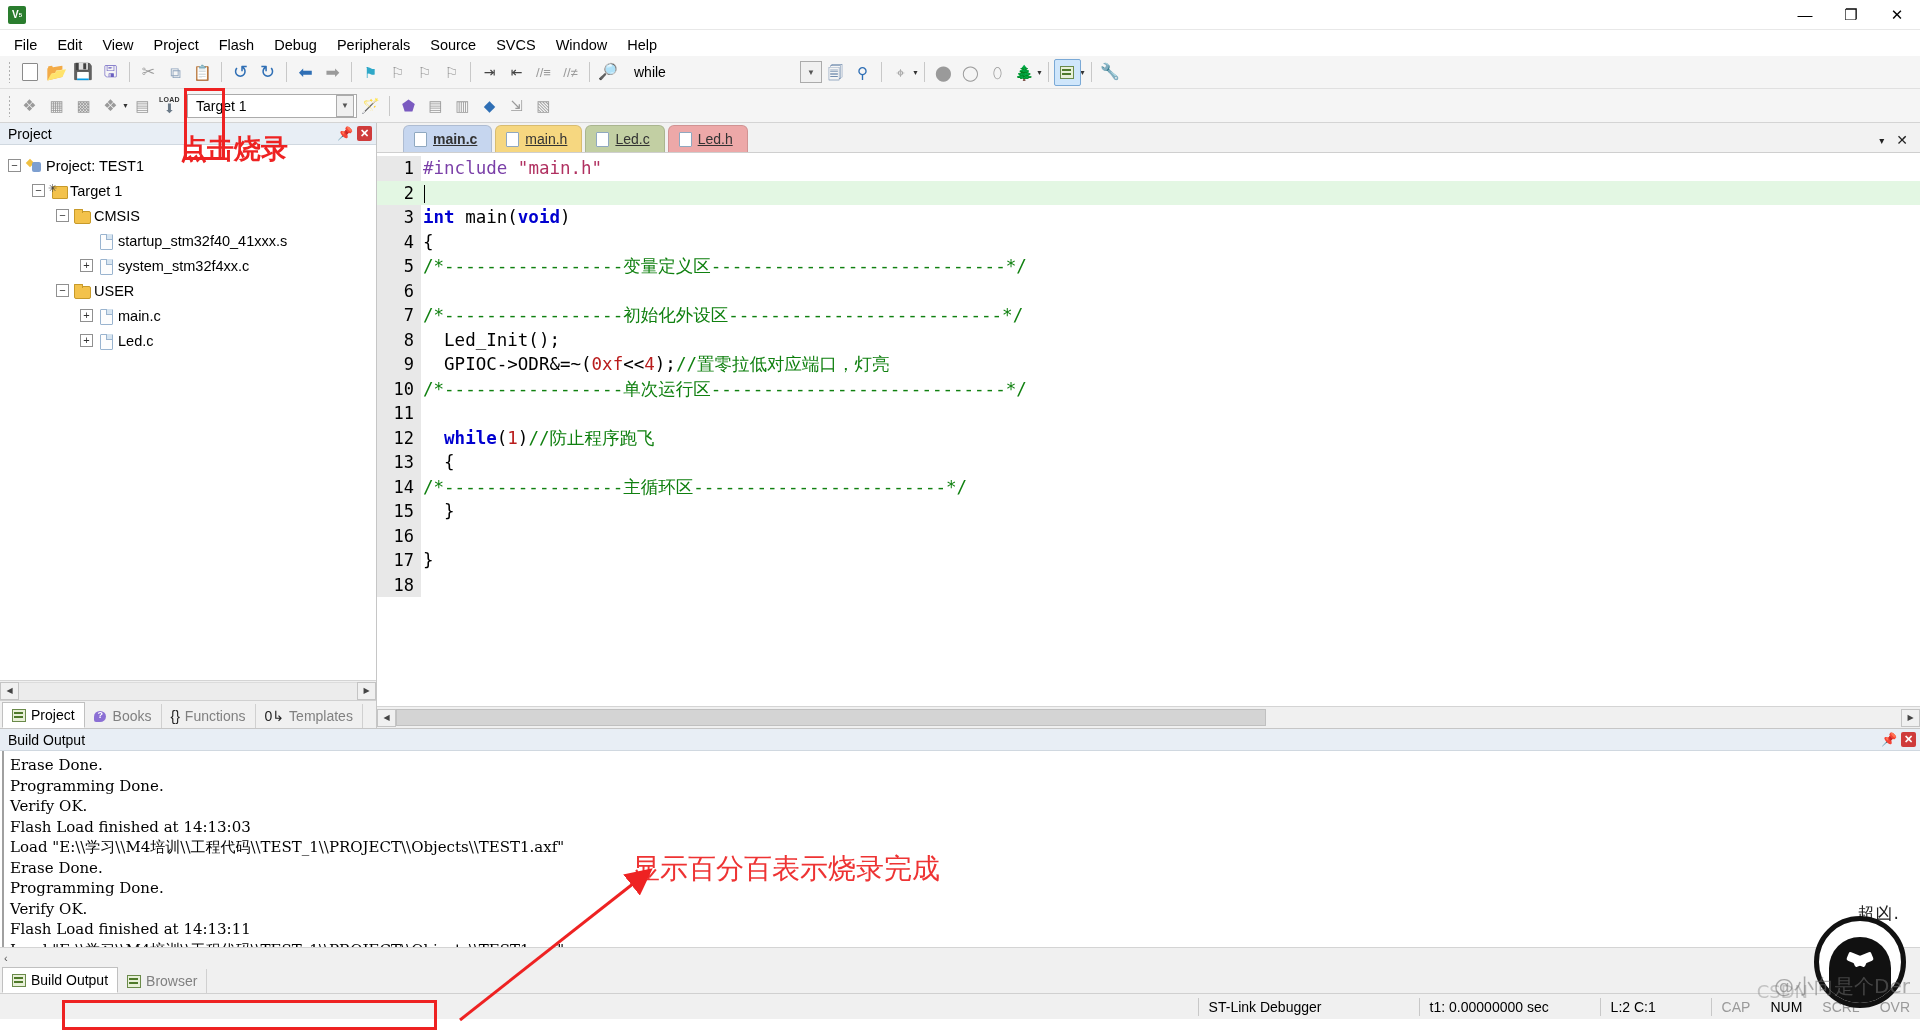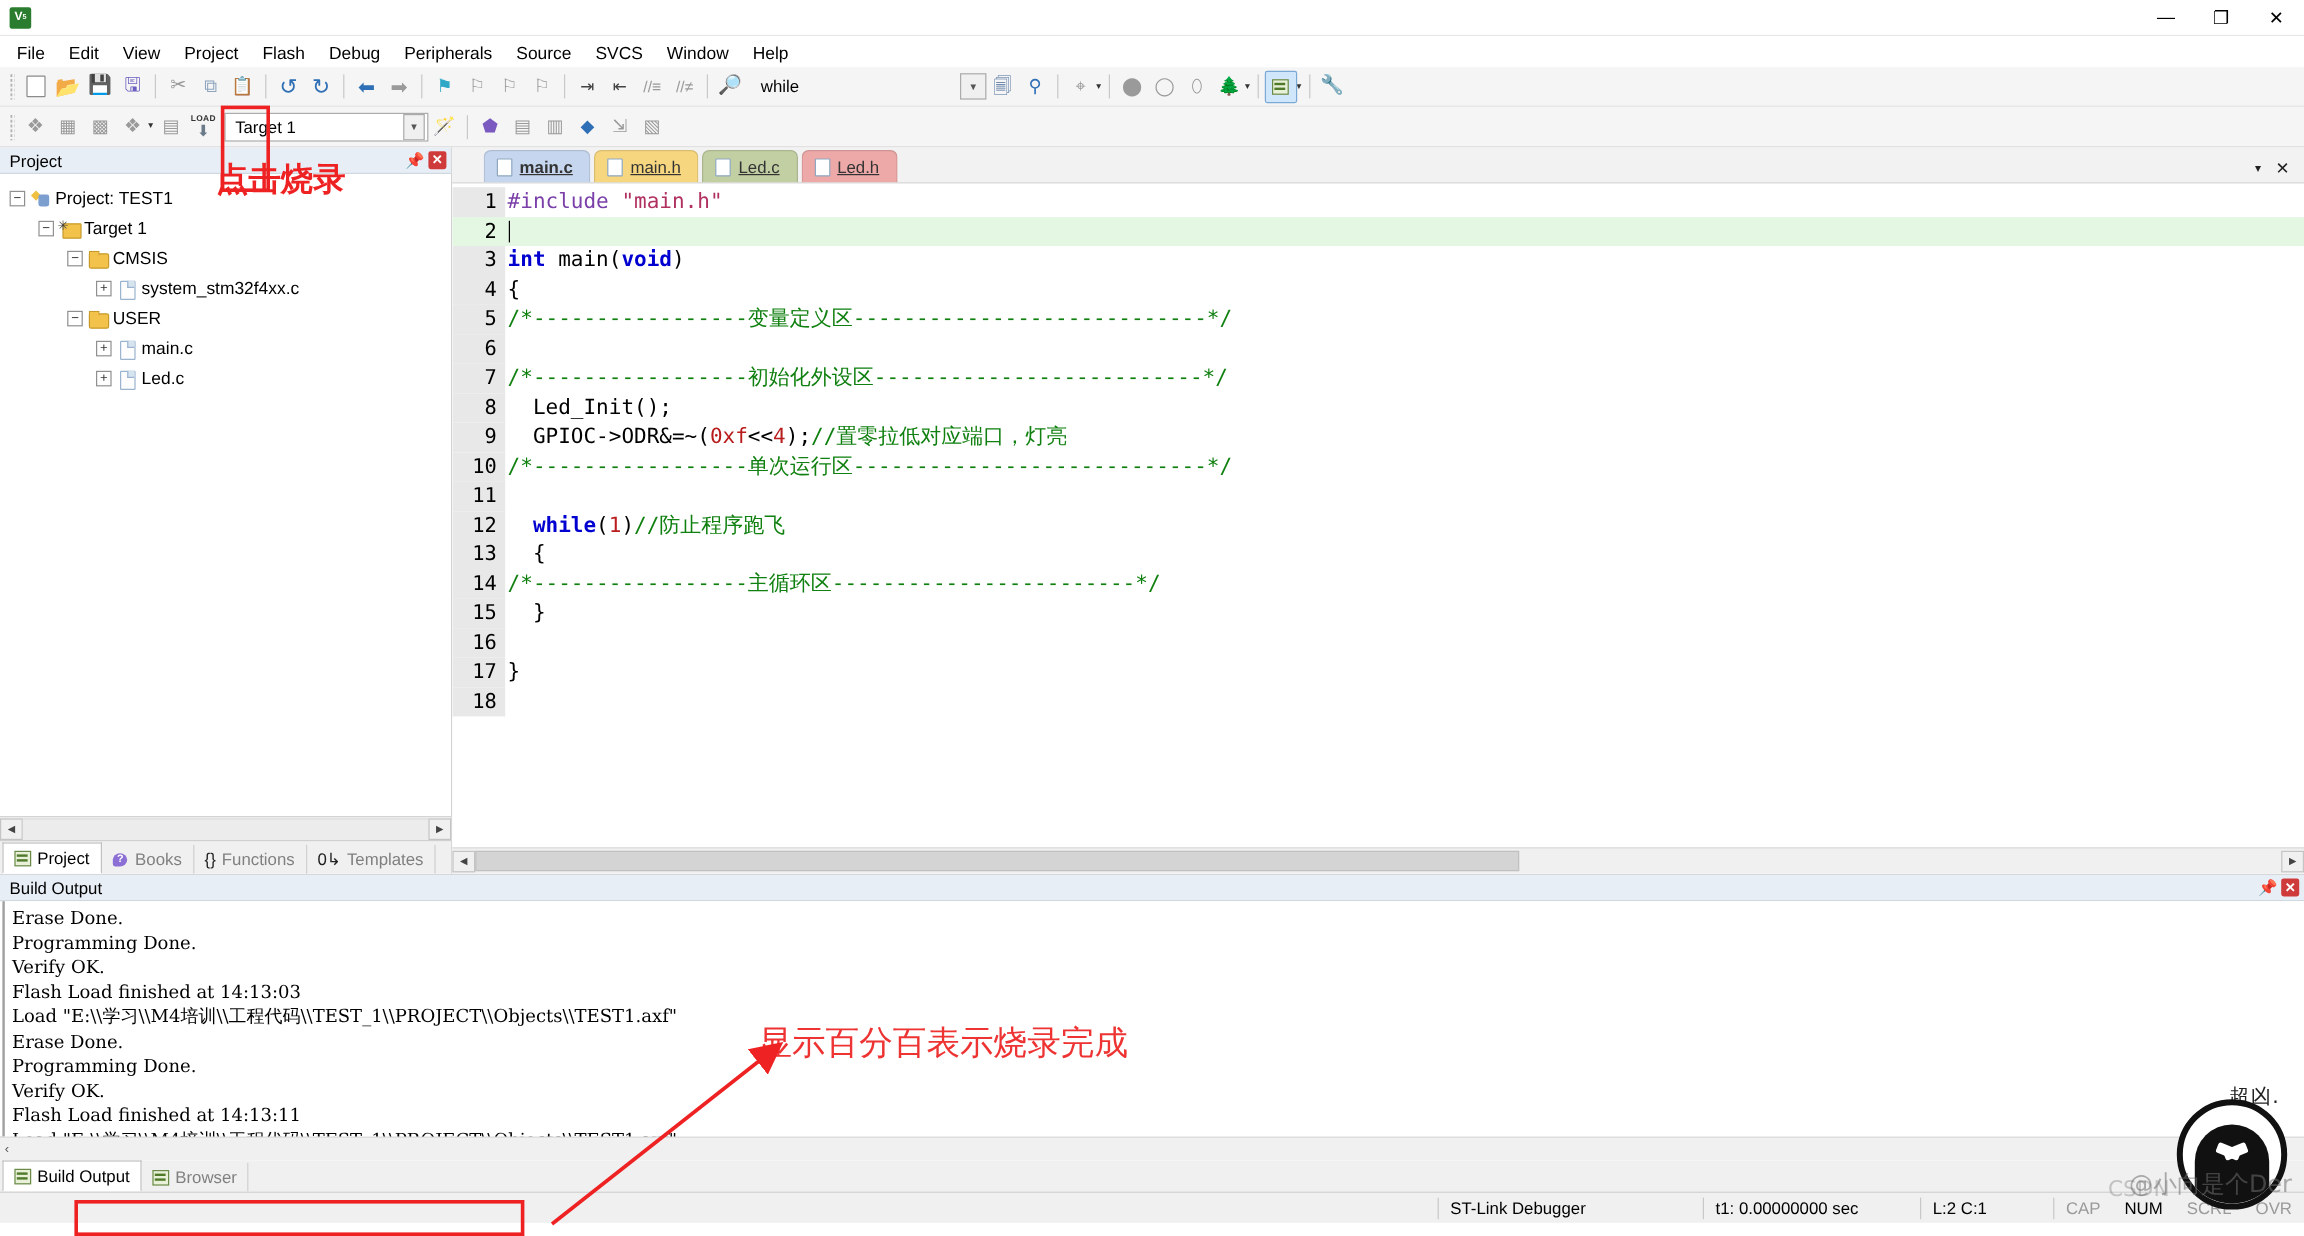--- a/index.html
+++ b/index.html
@@ -533,20 +533,25 @@
         </div>
         <div class="tnode" style="padding-left: 24px;">
           <span class="texp">−</span>
           <span class="ico target"></span>
           <span class="tlabel">Target 1</span>
         </div>
         <div class="tnode" style="padding-left: 48px;">
           <span class="texp">−</span>
           <span class="ico folder"></span>
           <span class="tlabel">CMSIS</span>
+        </div>
+        <div class="tnode" style="padding-left: 72px;">
+          <span class="texp none"></span>
+          <span class="ico file"></span>
+          <span class="tlabel">startup_stm32f40_41xxx.s</span>
         </div>
         <div class="tnode" style="padding-left: 72px;">
           <span class="texp">+</span>
           <span class="ico file"></span>
           <span class="tlabel">system_stm32f4xx.c</span>
         </div>
         <div class="tnode" style="padding-left: 48px;">
           <span class="texp">−</span>
           <span class="ico folder"></span>
           <span class="tlabel">USER</span>

